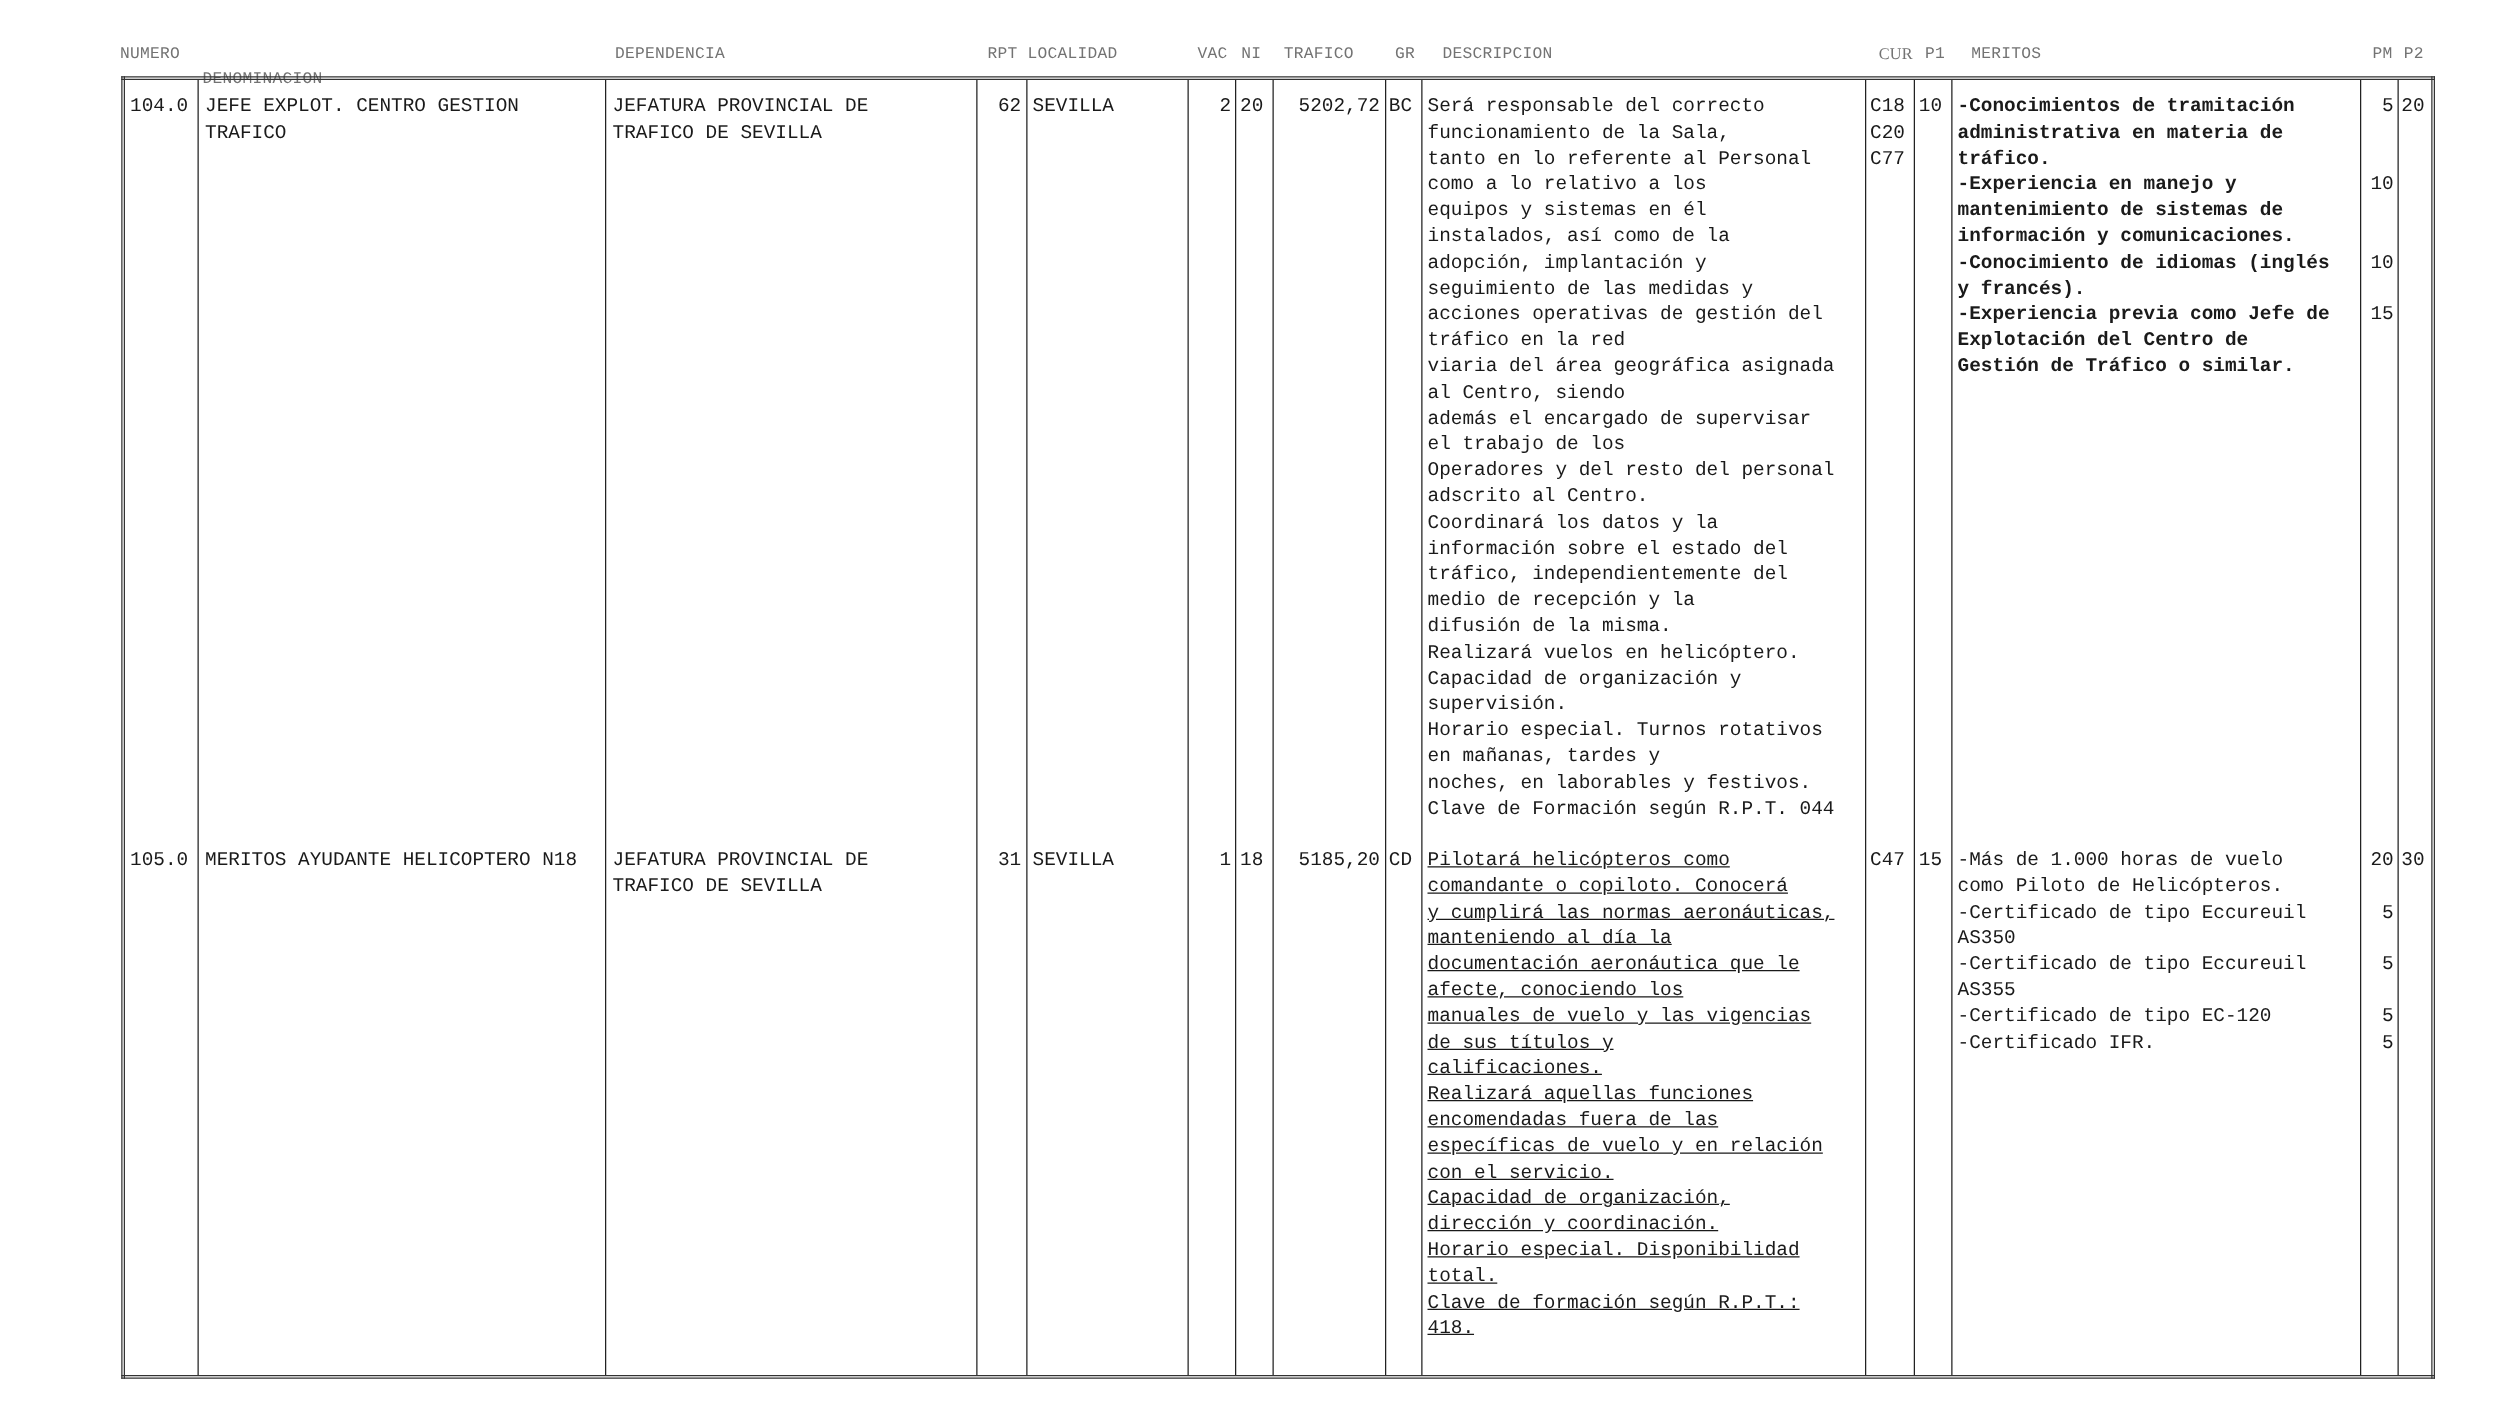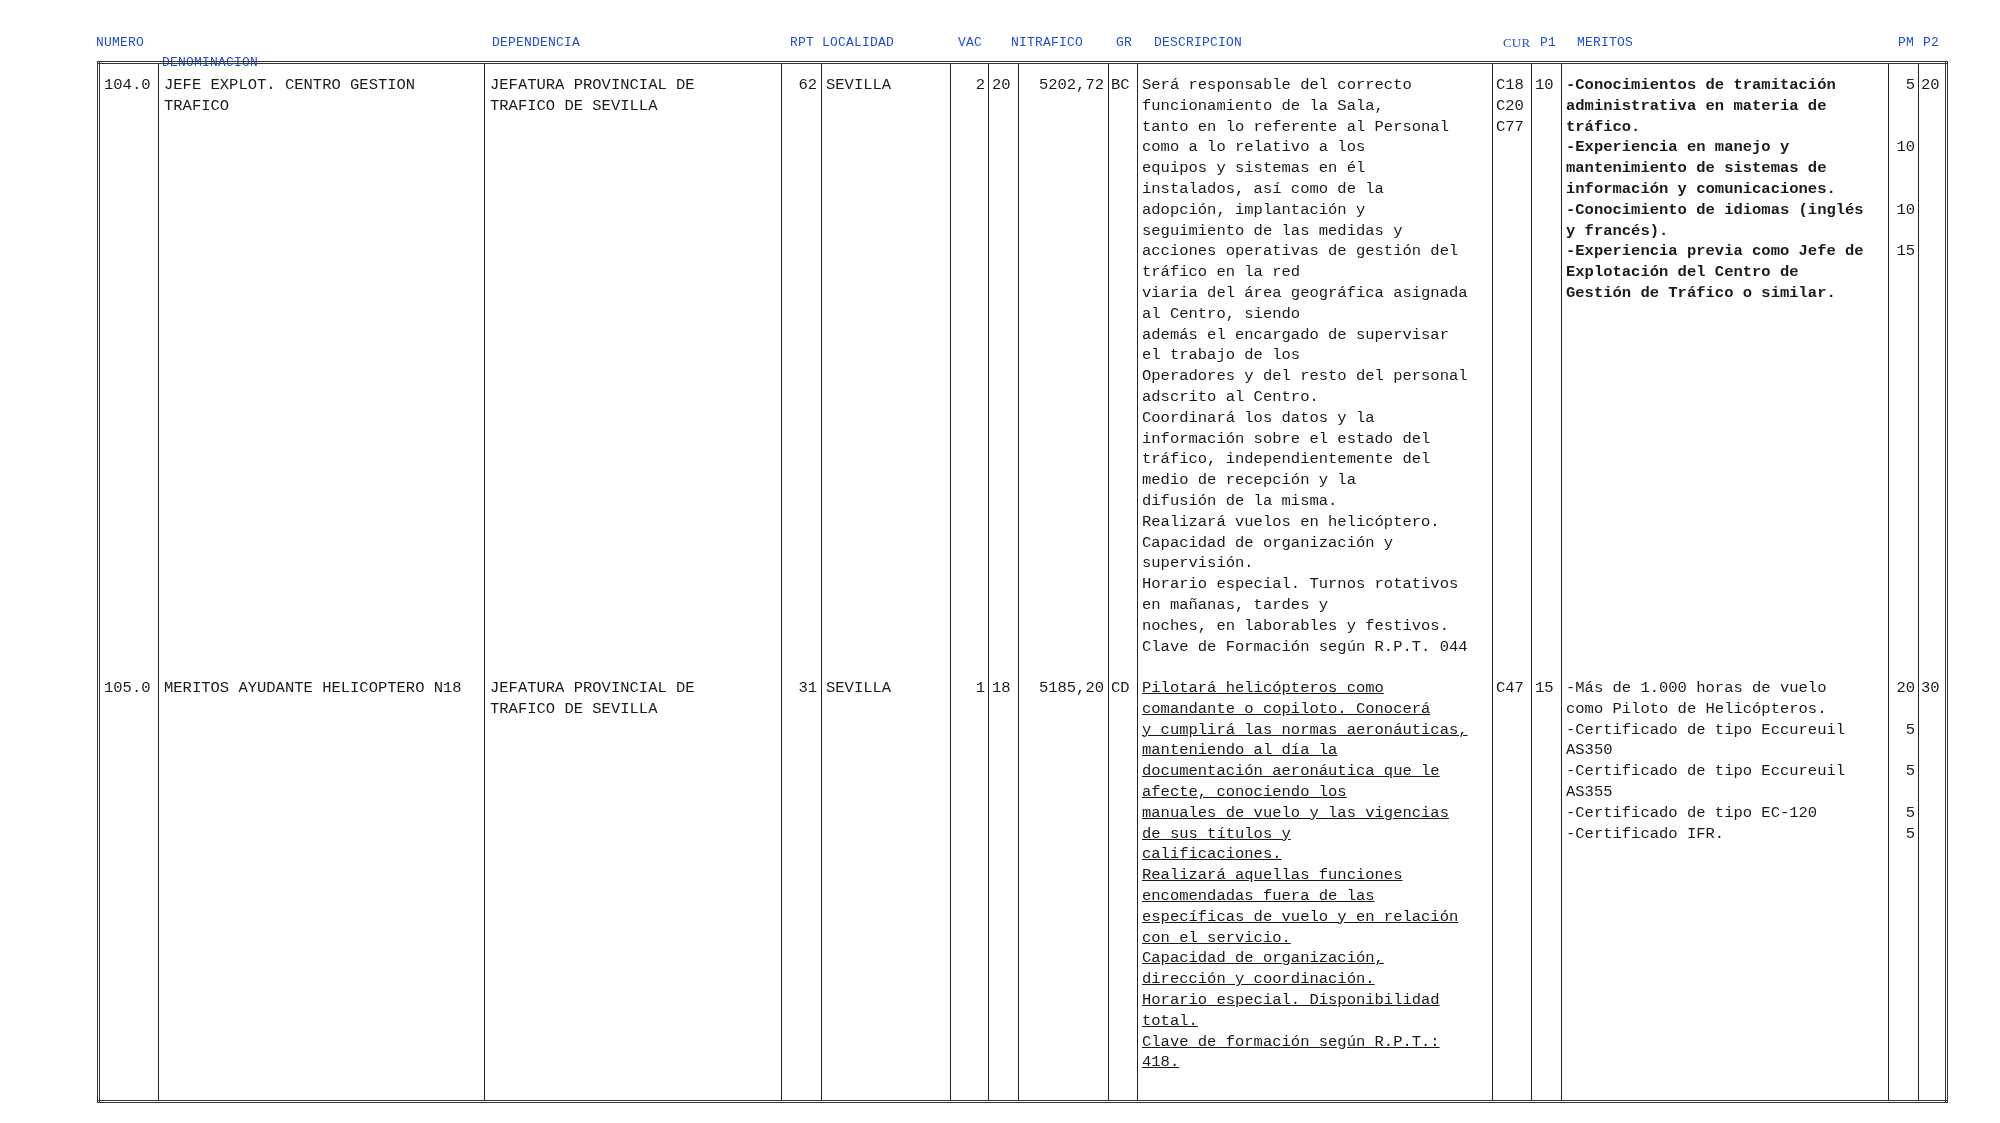--- a/index.html
+++ b/index.html
@@ -1,18 +1,18 @@
 <!DOCTYPE html>
 <html><head>
   <meta charset="utf-8">
   <style>
     html, body { margin: 0; padding: 0; background: #ffffff; }
     body { width: 2000px; height: 1123px; position: relative; overflow: hidden;
            font-family: "Liberation Mono", "DejaVu Sans Mono", monospace; color: #1a1a1a; }
-    .hdr { position: absolute; top: 35px; font-size: 13px; letter-spacing: 0.2px; color: #1d4ed8; white-space: nowrap; }
+    .hdr { position: absolute; top: 35px; font-size: 13px; letter-spacing: 0.2px; color: #737373; white-space: nowrap; }
     .frame-top { position: absolute; left: 97px; top: 61px; width: 1851px; height: 0;
                  border-top: 3px double #333; }
     .frame-bottom { position: absolute; left: 97px; top: 1100px; width: 1851px; height: 0;
                     border-top: 3px double #333; }
     .frame-left { position: absolute; left: 97px; top: 61px; height: 1042px; width: 0;
                   border-left: 3px double #333; }
     .frame-right { position: absolute; left: 1945px; top: 61px; height: 1042px; width: 0;
                    border-left: 3px double #333; }
     .vline { position: absolute; top: 64px; height: 1036px; width: 0; border-left: 1px solid #222; }
     .cell { position: absolute; font-size: 15.5px; line-height: 20.8px; white-space: pre; color: #1a1a1a; }
@@ -20,21 +20,21 @@
   </style>
 </head>
 <body>
 
 <div class="hdr" style="left:96px;">NUMERO</div>
 <div class="hdr" style="left:162px;margin-top:20px;">DENOMINACION</div>
 <div class="hdr" style="left:492px;">DEPENDENCIA</div>
 <div class="hdr" style="left:790px;">RPT</div>
 <div class="hdr" style="left:822px;">LOCALIDAD</div>
 <div class="hdr" style="left:958px;">VAC</div>
-<div class="hdr" style="left:993px;margin-left:18px;">NI</div>
+<div class="hdr" style="left:993px;">NI</div>
 <div class="hdr" style="left:1027px;">TRAFICO</div>
 <div class="hdr" style="left:1116px;">GR</div>
 <div class="hdr" style="left:1154px;">DESCRIPCION</div>
 <div class="hdr" style="left:1503px;font-family:Liberation Serif, serif;">CUR</div>
 <div class="hdr" style="left:1540px;">P1</div>
 <div class="hdr" style="left:1577px;">MERITOS</div>
 <div class="hdr" style="left:1898px;">PM</div>
 <div class="hdr" style="left:1923px;">P2</div>
 
 <div class="frame-top"></div>

